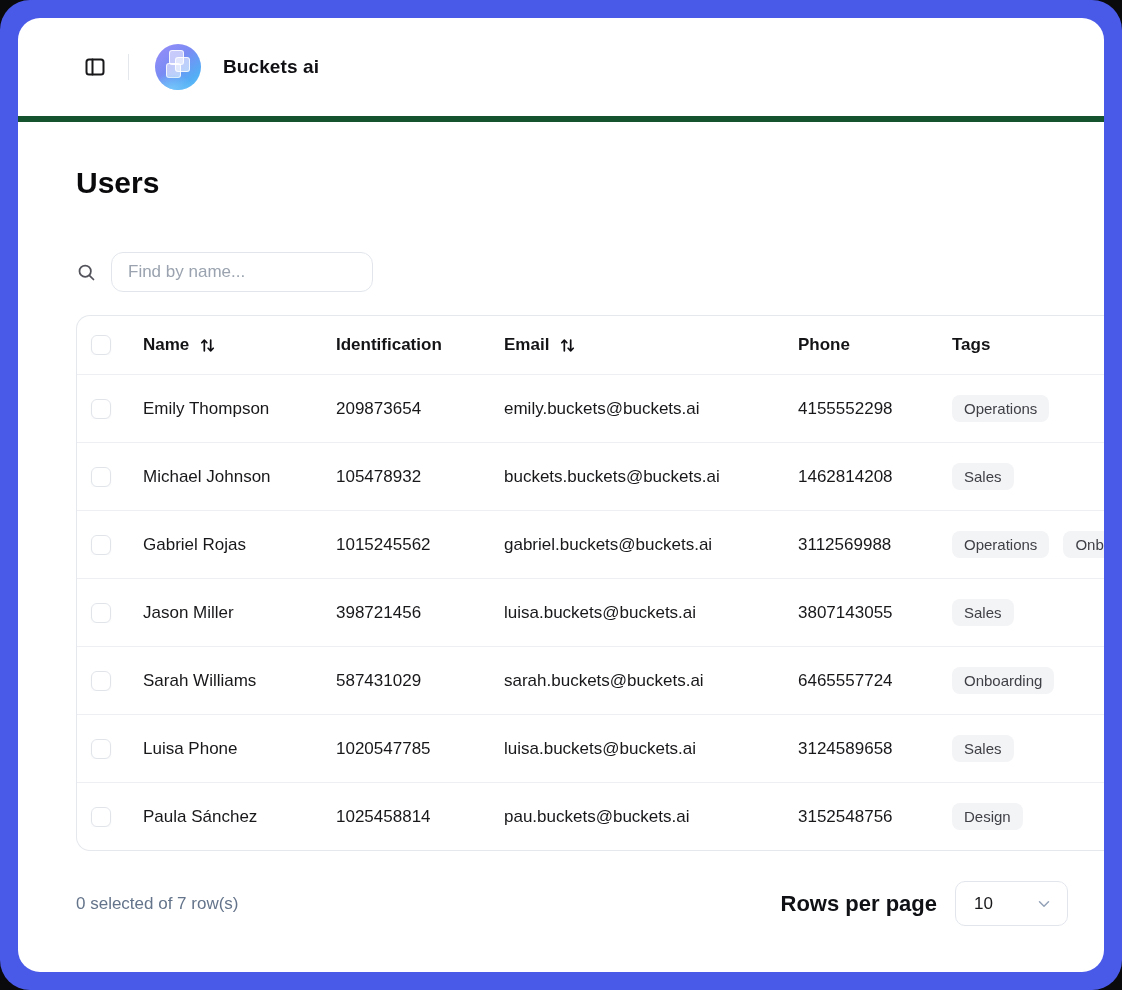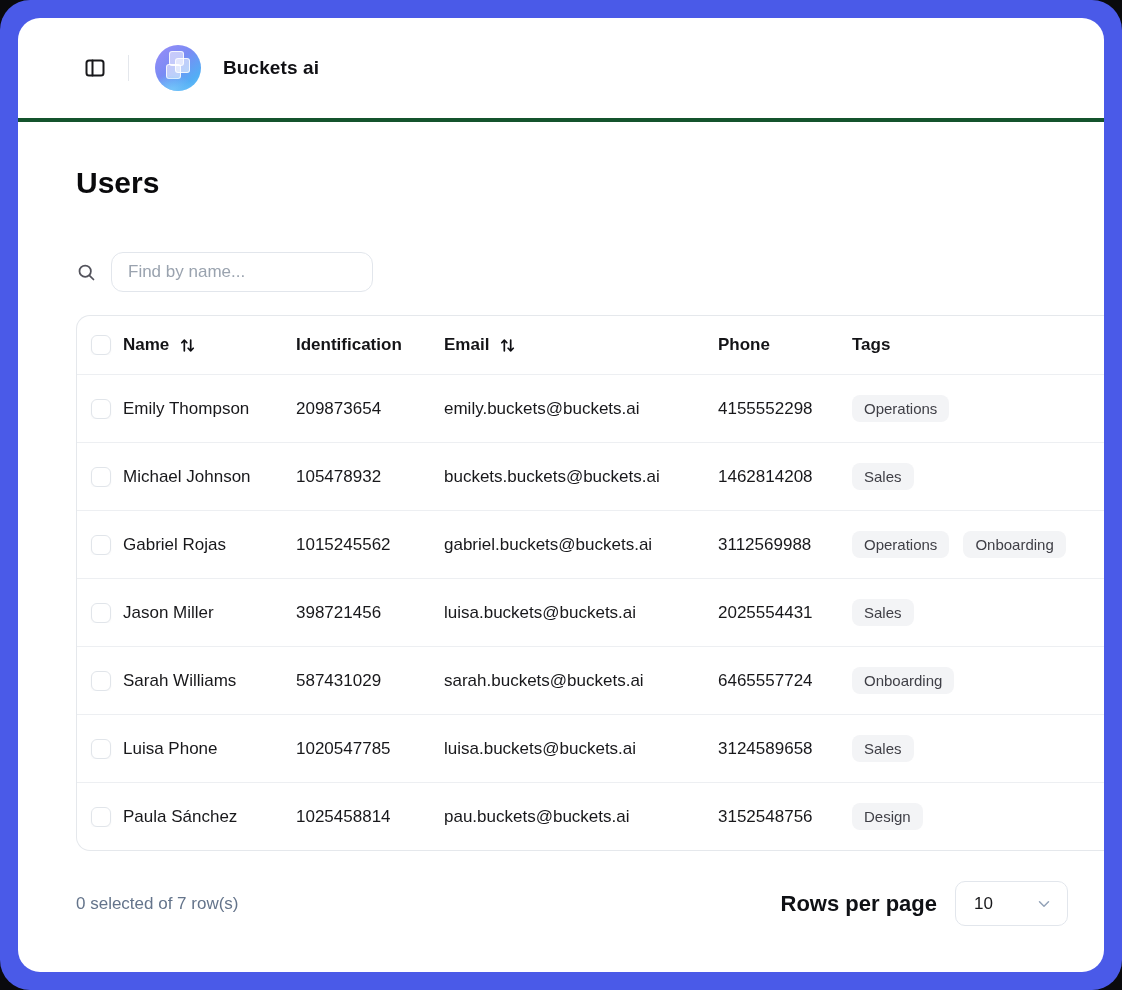--- a/index.html
+++ b/index.html
@@ -20,21 +20,21 @@
     left: 18px; top: 18px; right: 18px; bottom: 18px;
     background: #ffffff;
     border-radius: 22px;
     overflow: hidden;
   }
   
   .topbar {
     display: flex; align-items: center;
     height: 104px;
     padding-left: 62px;
-    border-bottom: 4px solid #14532d;
+    border-bottom: 6px solid #14532d;
   }
   .toggle-btn { display: flex; align-items: center; justify-content: center; width: 30px; height: 30px; cursor: pointer; }
   .v-divider { width: 1px; height: 26px; background: #e4e7ec; margin: 0 26px 0 18px; }
   .logo {
     position: relative; width: 46px; height: 46px; border-radius: 50%;
     background: linear-gradient(140deg, #9a8df8 0%, #7a8bf4 42%, #53aef5 78%, #66c6f9 100%);
     overflow: hidden; margin-right: 22px; flex: 0 0 auto;
   }
   .logo::after {
     content: ""; position: absolute; left: -6px; bottom: -14px; width: 46px; height: 30px;
@@ -63,20 +63,21 @@
   
   .table-wrap {
     margin-top: 23px; margin-right: -36px;
     border: 1px solid #e5e8ec; border-right: none;
     border-radius: 14px 0 0 14px;
   }
   .trow, .thead-row {
     display: grid;
     grid-template-columns: 46px 173px 148px 274px 134px 1fr;
     align-items: center;
+    gap: 20px;
   }
   .thead-row { height: 58px; }
   .trow { height: 68px; border-top: 1px solid #edeff2; }
   .cell { font-size: 17px; color: #18181b; padding-right: 10px; white-space: nowrap; overflow: hidden; }
   .th { font-weight: 700; color: #141417; display: flex; align-items: center; }
   .sortable { cursor: pointer; }
   .sort-icon { margin-left: 10px; display: inline-flex; }
   .c-check { display: flex; align-items: center; padding-left: 14px; }
   .checkbox {
     width: 20px; height: 20px; border: 1px solid #e1e5ea; border-radius: 6px;
@@ -210,21 +211,21 @@
               </div>
   </div>
 
   <div class="trow">
     <div class="cell c-check">
       <div class="checkbox"></div>
     </div>
     <div class="cell"><span>Jason Miller</span></div>
     <div class="cell"><span>398721456</span></div>
     <div class="cell"><span>luisa.buckets@buckets.ai</span></div>
-    <div class="cell"><span>2025554431</span></div>
+    <div class="cell"><span>3807143055</span></div>
     <div class="cell tags">
                 <span class="tag">Sales</span>
               </div>
   </div>
 
   <div class="trow">
     <div class="cell c-check">
       <div class="checkbox"></div>
     </div>
     <div class="cell"><span>Sarah Williams</span></div>

